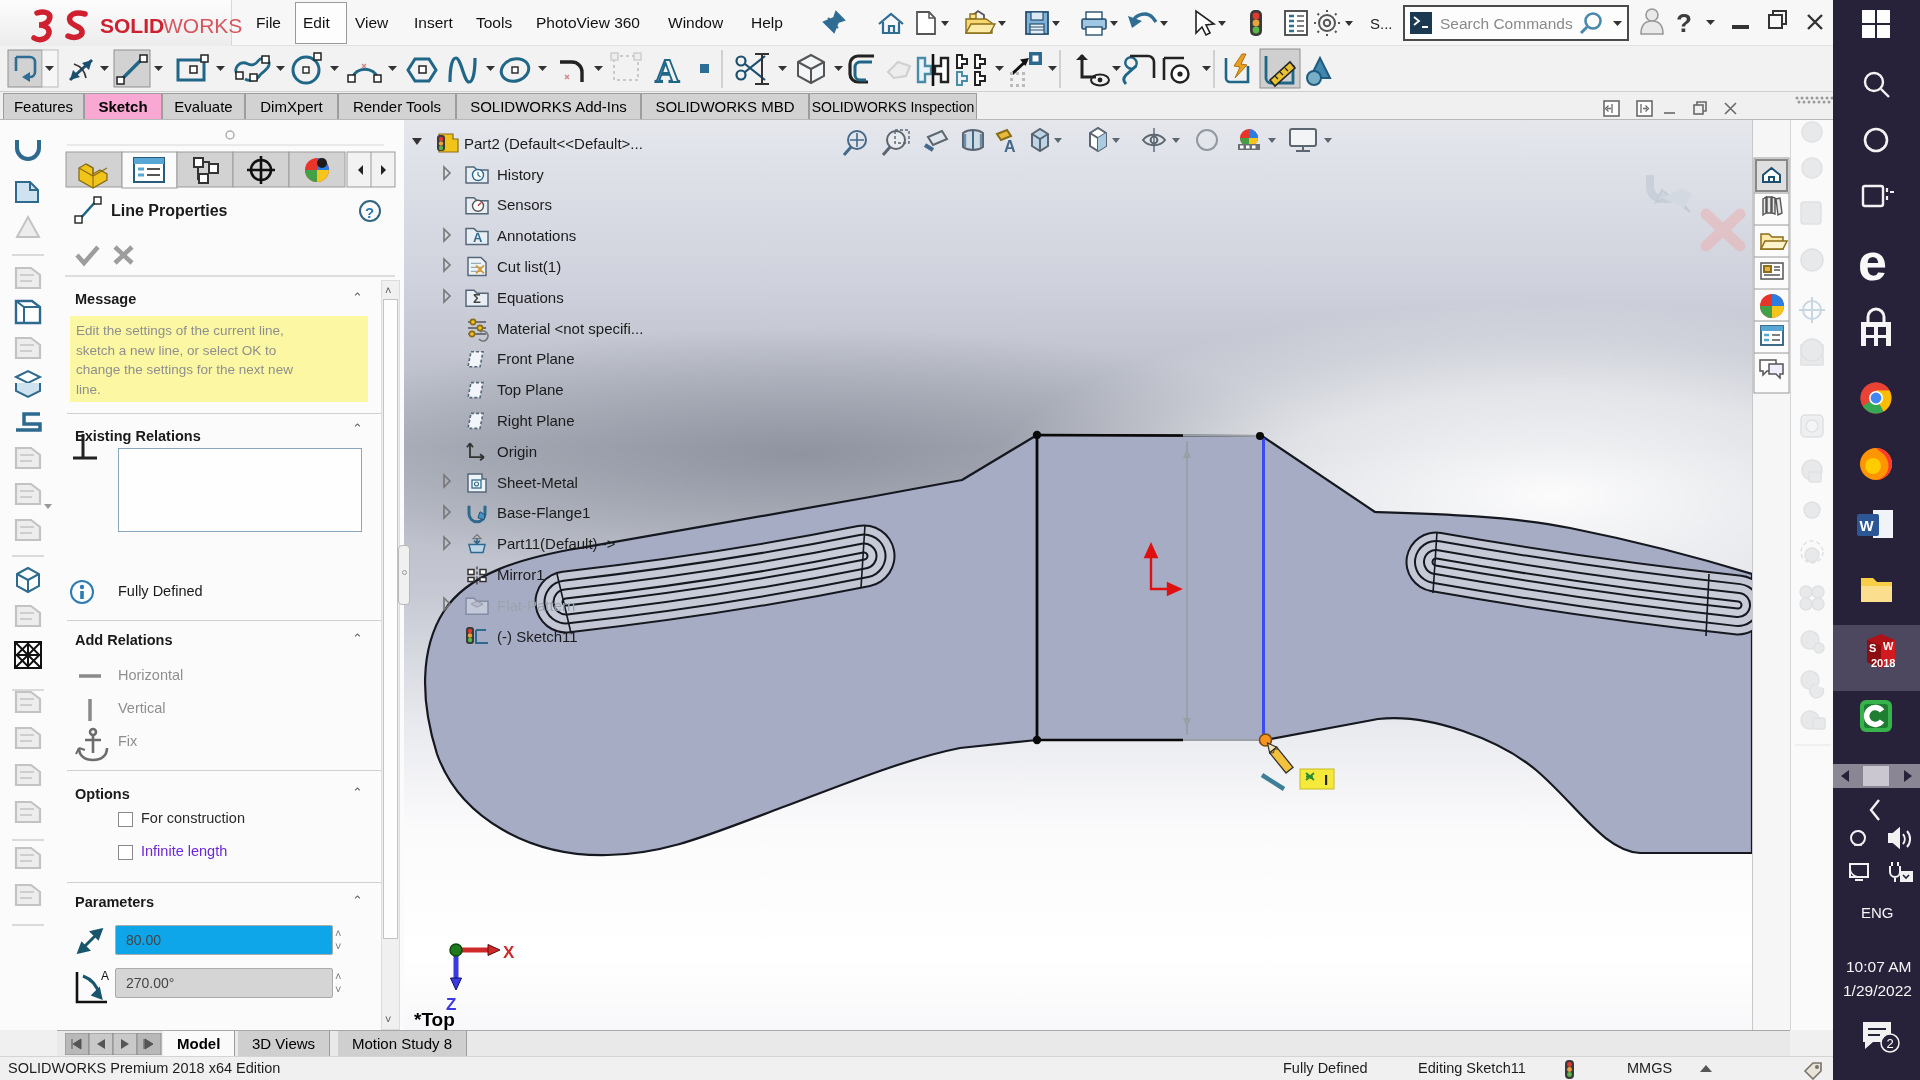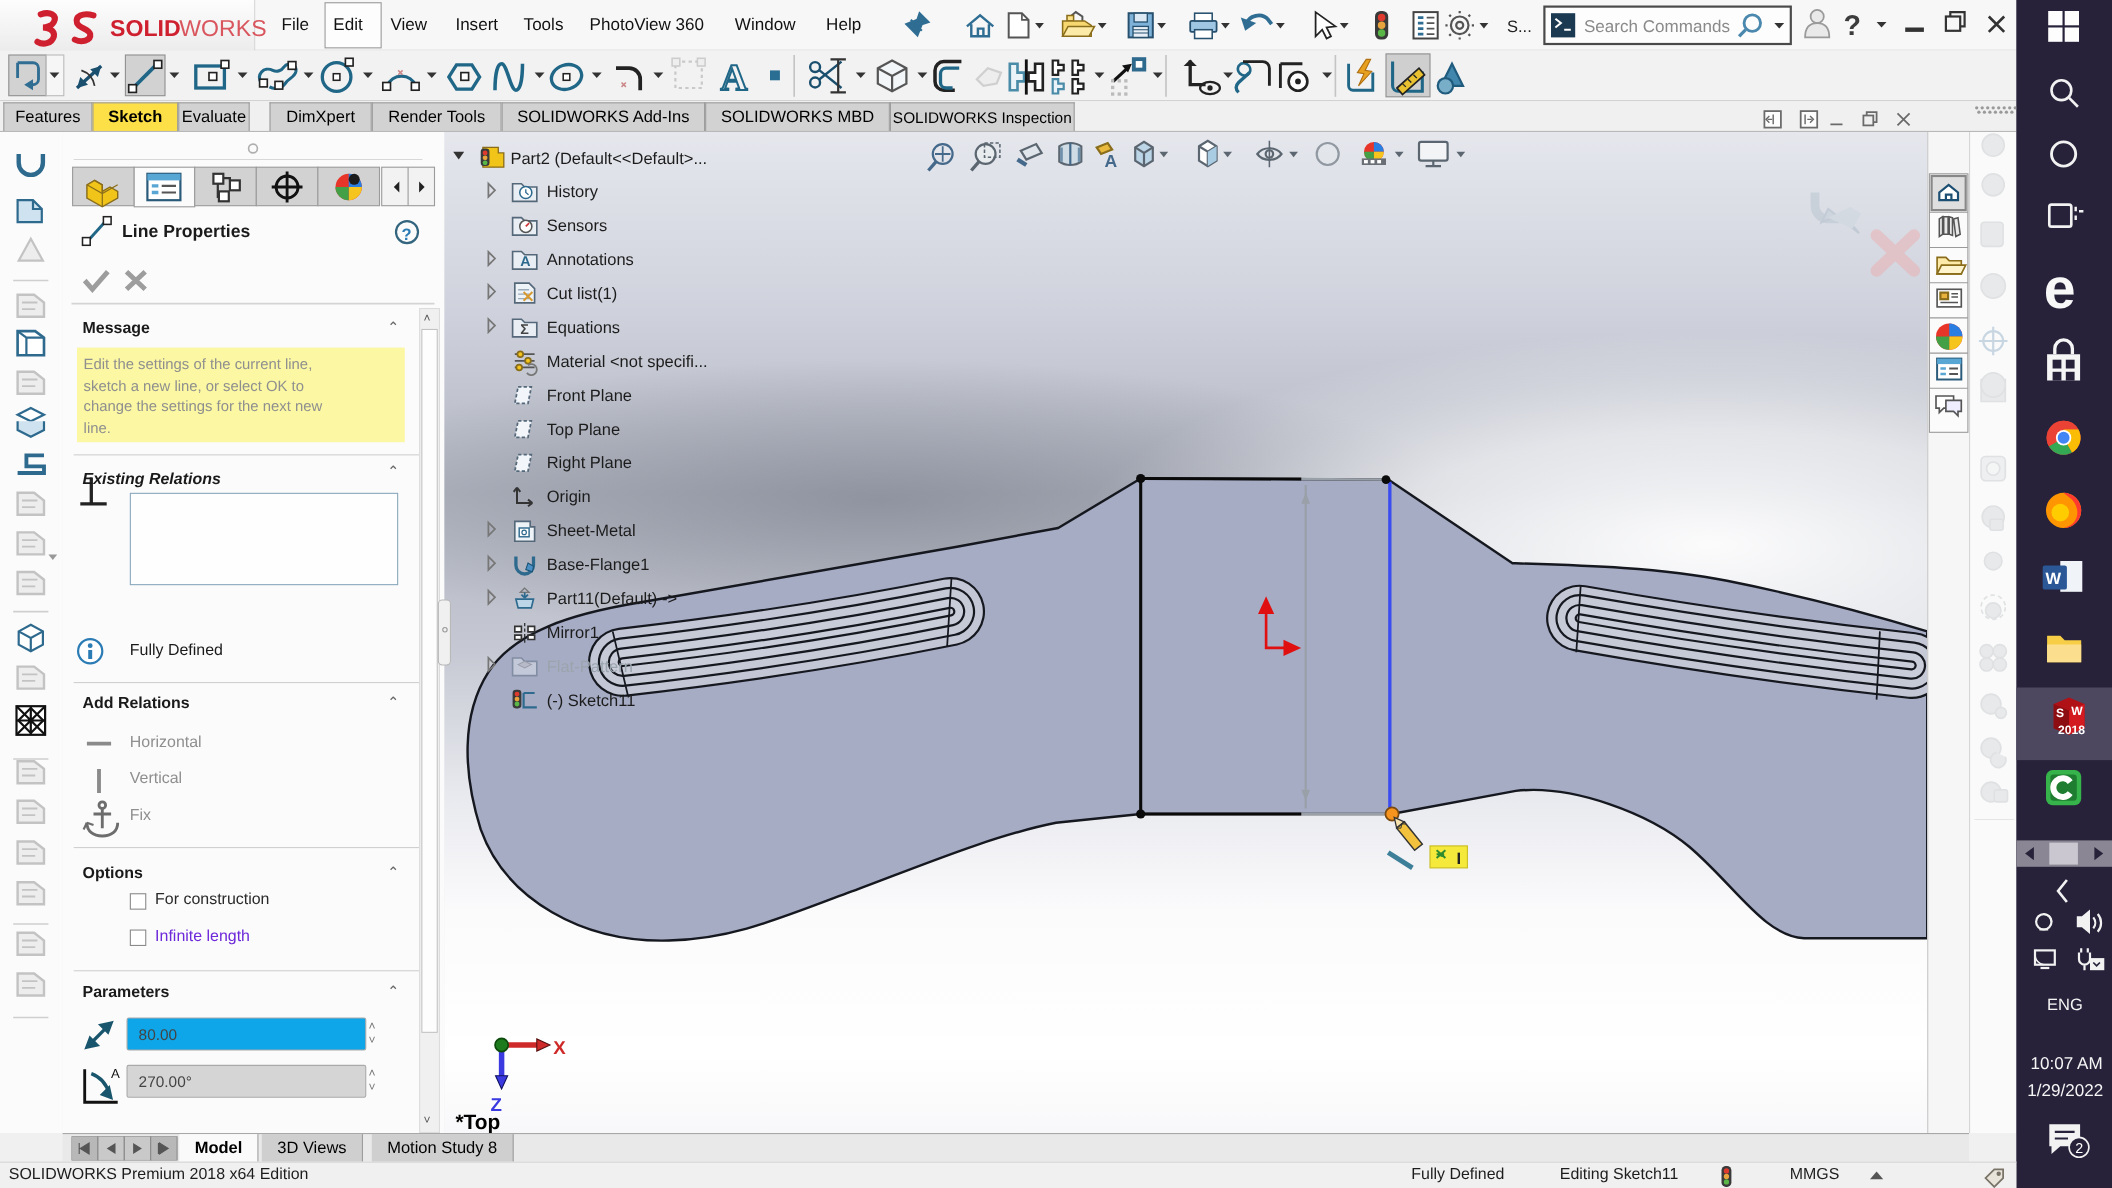--- a/index.html
+++ b/index.html
@@ -12,21 +12,21 @@
   #logo { left:0; top:0; width:232px; height:46px; background:linear-gradient(180deg,#fdfdfd,#ececec); border-right:1px solid #d8d8d8;}
   .menu { top:0; height:46px; line-height:46px; font-size:15.5px; color:#111; }
   #editbox { left:295px; top:2px; width:52px; height:42px; border:1px solid #9a9a9a; background:#fdfdfd; }
 
   
   #toolbar { left:0; top:46px; width:1833px; height:46px; background:#f2f2f3; border-bottom:1px solid #cfcfcf; }
 
   
   #ribbontabs { left:0; top:92px; width:1833px; height:28px; background:#f0f0f1; }
   .rtab { position:absolute; top:1px; height:27px; line-height:26px; background:#d2d2d2; border:1px solid #9d9d9d; border-bottom:none; font-size:15px; color:#000; text-align:center; white-space:nowrap; }
-  .rtab.active { background:#fde047; font-weight:bold; }
+  .rtab.active { background:#f9a8d4; font-weight:bold; }
   #ribbonline { left:0; top:119px; width:1833px; height:1px; background:#b8b8b8; }
 
   
   #lefttools { left:0; top:120px; width:57px; height:910px; background:#fbfbfb; }
 
   
   #panel { left:57px; top:120px; width:347px; height:910px; background:#fbfbfb; font-size:14.5px; }
   .sechead { font-weight:bold; color:#1a1a1a; font-size:14.5px; }
   .chev { position:absolute; color:#666; font-size:13px; }
   .divider { position:absolute; left:10px; width:323px; height:1px; background:#d0d0d0; }
@@ -311,21 +311,21 @@
         <circle cx="1814" cy="102" r="1.5"></circle>
         <circle cx="1819" cy="102" r="1.5"></circle>
         <circle cx="1824" cy="102" r="1.5"></circle>
         <circle cx="1829" cy="102" r="1.5"></circle>
     </g>
   </svg>
 
   <div id="ribbontabs" class="abs">
     <div class="rtab" style="left:3px;width:81px;">Features</div>
     <div class="rtab active" style="left:84px;width:78px;">Sketch</div>
-    <div class="rtab" style="left:162px;width:65px;">Evaluate</div>
+    <div class="rtab" style="left:162px;width:83px;">Evaluate</div>
     <div class="rtab" style="left:245px;width:93px;">DimXpert</div>
     <div class="rtab" style="left:338px;width:118px;">Render Tools</div>
     <div class="rtab" style="left:456px;width:185px;">SOLIDWORKS Add-Ins</div>
     <div class="rtab" style="left:641px;width:168px;">SOLIDWORKS MBD</div>
     <div class="rtab" style="left:809px;width:168px;font-size:14px;">SOLIDWORKS Inspection</div>
   </div>
   <div id="ribbonline" class="abs"></div>
 
   <div id="lefttools" class="abs">
     <svg width="57" height="910" viewBox="0 0 57 910">
@@ -461,21 +461,21 @@
     </svg>
 
     <div class="abs sechead" style="left:54px;top:82px;font-size:16px;">Line Properties</div>
 
     <div class="abs sechead" style="left:18px;top:171px;">Message</div>
     <div class="chev" style="left:295px;top:170px;">⌃</div>
     <div class="abs" style="left:13px;top:196px;width:298px;height:86px;background:#fbf7a3;"></div>
     <div class="abs" style="left:19px;top:201px;width:292px;font-size:13.5px;line-height:19.5px;color:#8f8f8f;">Edit the settings of the current line,<br>sketch a new line, or select OK to<br>change the settings for the next new<br>line.</div>
     <div class="divider" style="top:293px;"></div>
 
-    <div class="abs sechead" style="left:18px;top:308px;font-style:italic;">Existing Relations</div>
+    <div class="abs sechead" style="left:18px;top:308px;">Existing Relations</div>
     <div class="chev" style="left:295px;top:301px;">⌃</div>
     <div class="abs" style="left:61px;top:328px;width:244px;height:84px;background:#fefefe;border:1px solid #8aa8bd;"></div>
 
     <div class="abs" style="left:61px;top:463px;font-size:14.5px;color:#1a1a1a;">Fully Defined</div>
     <div class="divider" style="top:500px;"></div>
 
     <div class="abs sechead" style="left:18px;top:512px;">Add Relations</div>
     <div class="chev" style="left:295px;top:511px;">⌃</div>
     <div class="abs" style="left:61px;top:547px;color:#8f8f8f;">Horizontal</div>
     <div class="abs" style="left:61px;top:580px;color:#8f8f8f;">Vertical</div>

